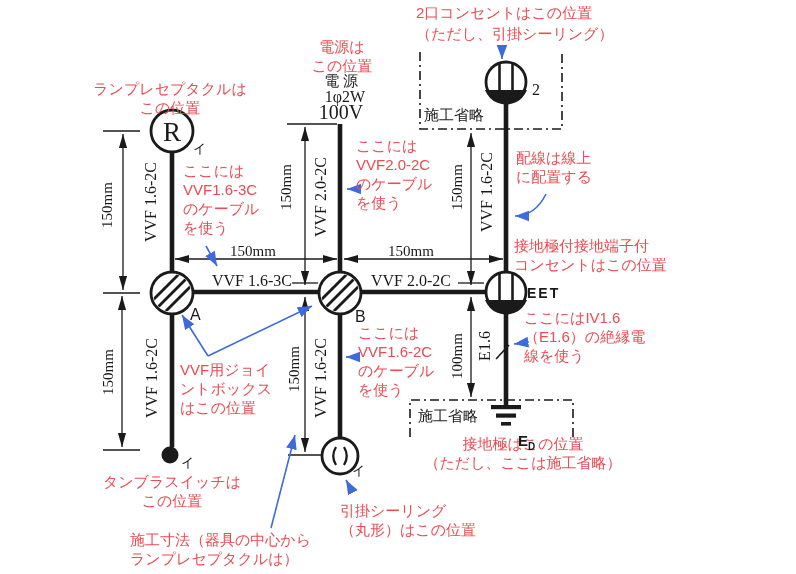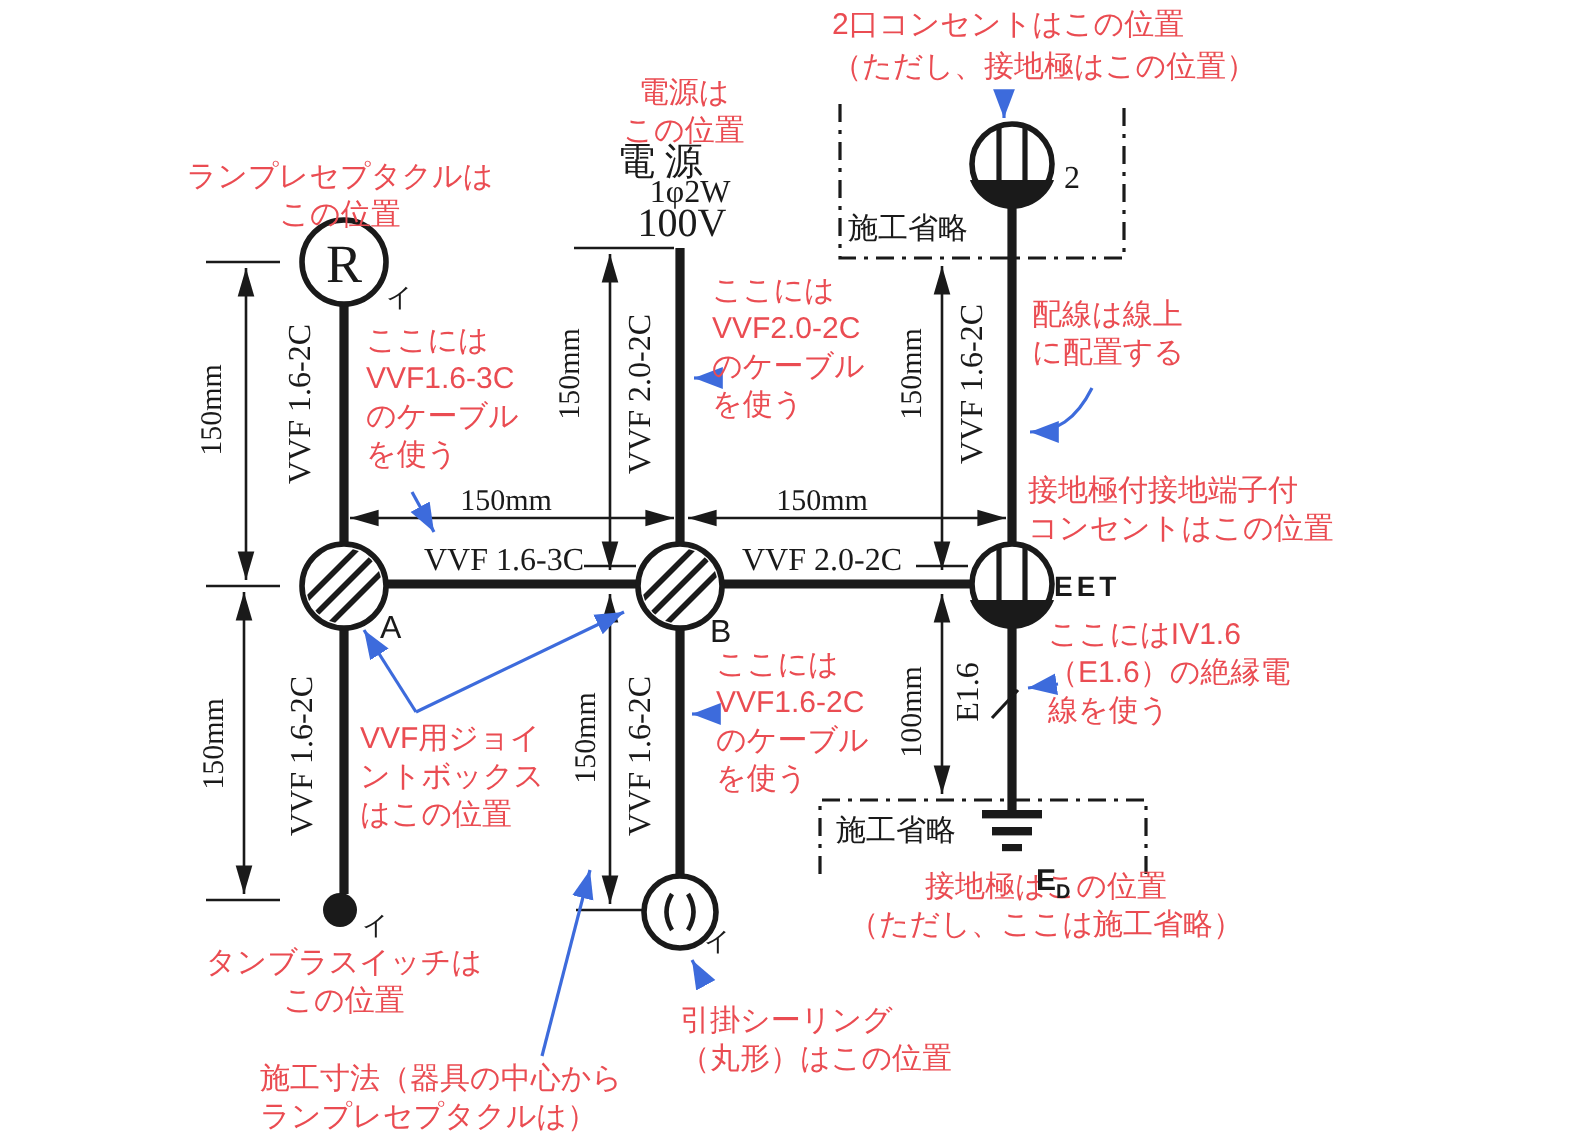--- a/index.html
+++ b/index.html
@@ -143,21 +143,21 @@
     <line x1="352" y1="491" x2="346" y2="480" marker-end="url(#ba)"></line>
     <line x1="271" y1="528" x2="295" y2="435" marker-end="url(#ba)"></line>
   </g>
 </svg>
 
 <div class="lbl red ctr" style="left:170px;top:79px;">ランプレセプタクルは
 この位置</div>
 <div class="lbl red ctr" style="left:342px;top:37px;">電源は
 この位置</div>
 <div class="lbl red" style="left:416px;top:2px;line-height:21px;">2口コンセントはこの位置
-（ただし、接地極はこの位置）</div>
+（ただし、引掛シーリング）</div>
 <div class="lbl red" style="left:183px;top:161px;">ここには
 VVF1.6-3C
 のケーブル
 を使う</div>
 <div class="lbl red" style="left:356px;top:136px;">ここには
 VVF2.0-2C
 のケーブル
 を使う</div>
 <div class="lbl red" style="left:514px;top:236px;">接地極付接地端子付
 コンセントはこの位置</div>
@@ -175,21 +175,21 @@
 はこの位置</div>
 <div class="lbl red ctr" style="left:172px;top:472px;">タンブラスイッチは
 この位置</div>
 <div class="lbl red" style="left:340px;top:501px;">引掛シーリング
 （丸形）はこの位置</div>
 <div class="lbl red ctr" style="left:523px;top:434px;">接地極はこの位置
 （ただし、ここは施工省略）</div>
 <div class="lbl red" style="left:130px;top:530px;">施工寸法（器具の中心から
 ランプレセプタクルは）</div>
 
-<div class="lbl blk ctr" style="left:330px;top:72px;font-size:19px;">電 源</div>
+<div class="lbl blk ctr" style="left:341px;top:72px;font-size:15px;">電 源</div>
 <div class="lbl blk ctr" style="left:345px;top:87px;font-size:16px;">1φ2W</div>
 <div class="lbl blk ctr" style="left:341px;top:103px;font-size:20px;">100V</div>
 
 <div class="lbl blk rot" style="left:151px;top:202px;">VVF 1.6-2C</div>
 <div class="lbl blk rot" style="left:321px;top:197px;">VVF 2.0-2C</div>
 <div class="lbl blk rot" style="left:487px;top:192px;">VVF 1.6-2C</div>
 <div class="lbl blk rot" style="left:152px;top:378px;">VVF 1.6-2C</div>
 <div class="lbl blk rot" style="left:321px;top:378px;">VVF 1.6-2C</div>
 <div class="lbl blk rot" style="left:485px;top:346px;">E1.6</div>
 <div class="lbl blk ctr" style="left:252px;top:271px;">VVF 1.6-3C</div>

